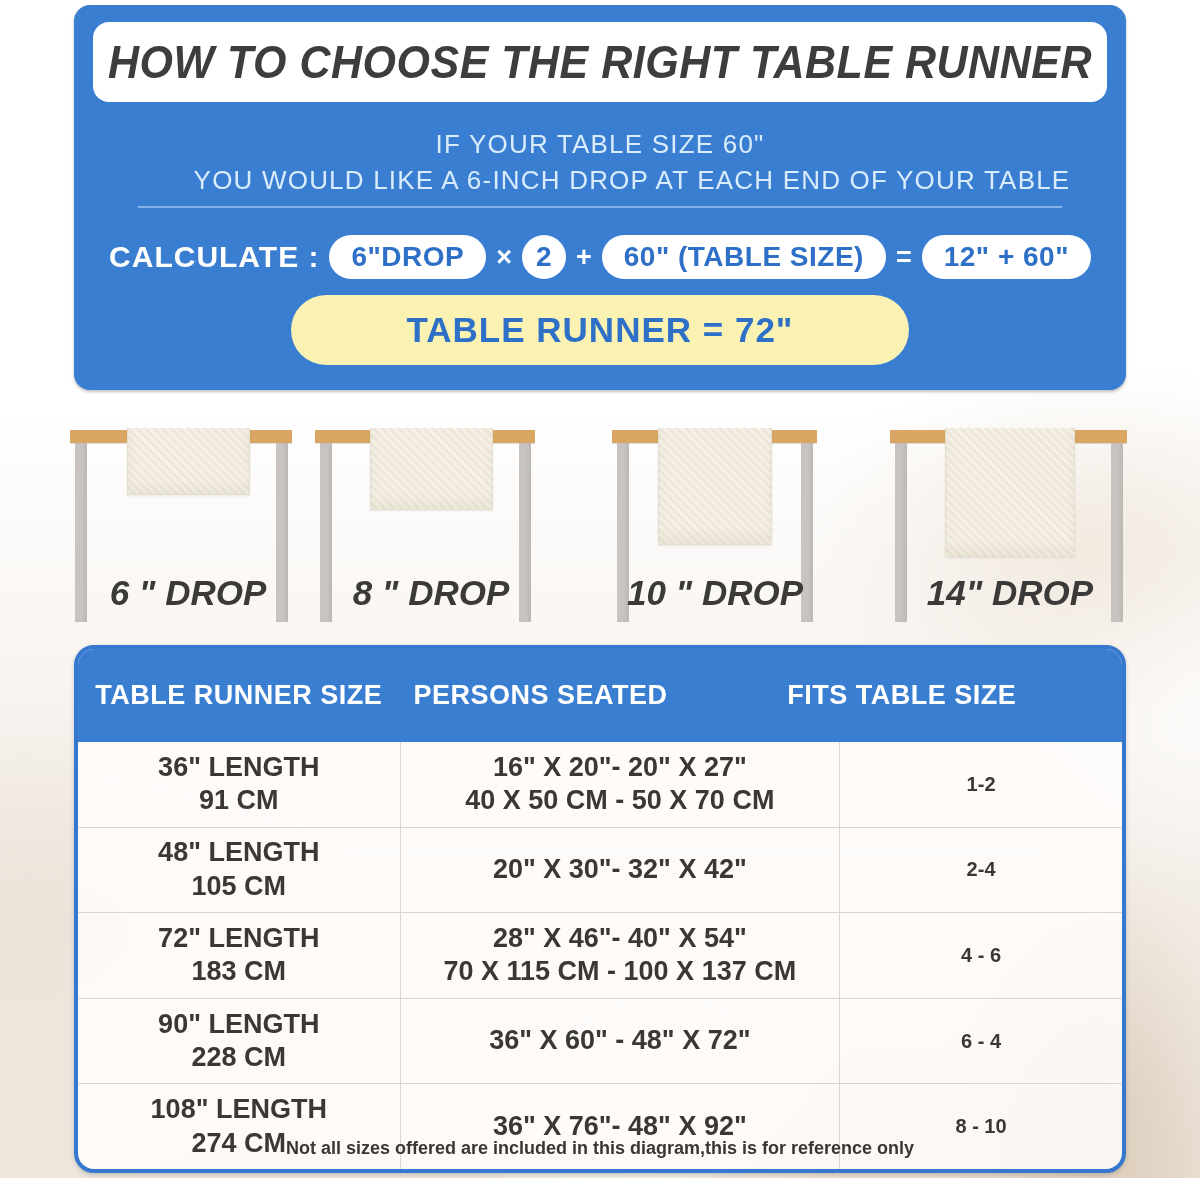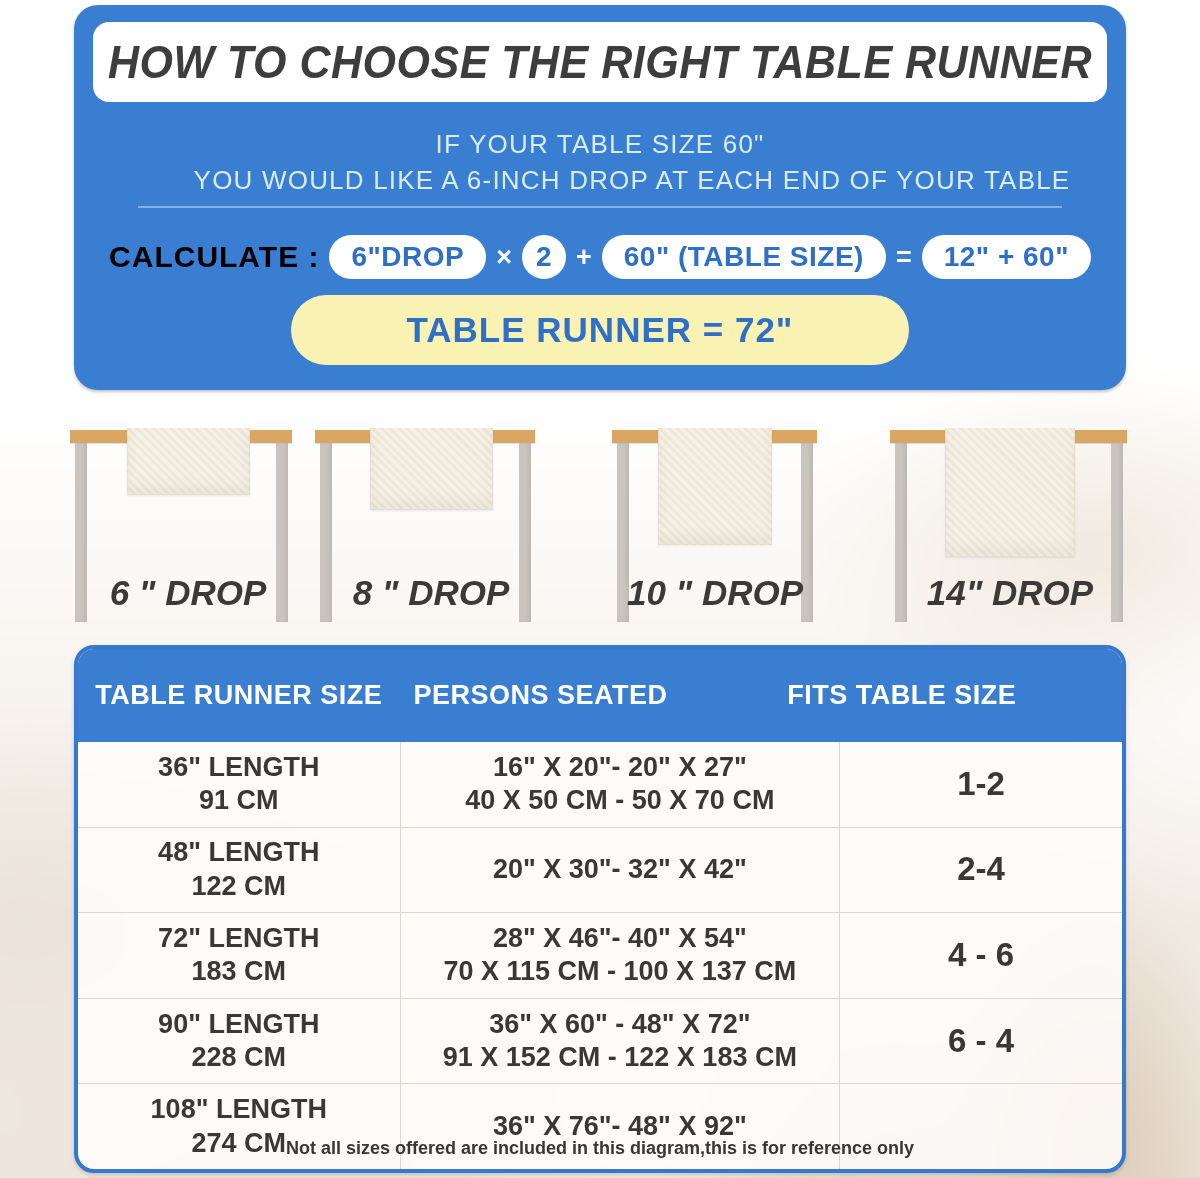--- a/index.html
+++ b/index.html
@@ -18,42 +18,42 @@
       radial-gradient(620px 400px at 28% 102%, rgba(238,229,218,.95), rgba(238,229,218,0) 72%),
       radial-gradient(540px 380px at 72% 103%, rgba(229,215,198,.95), rgba(229,215,198,0) 72%),
       radial-gradient(220px 420px at 88% 95%, rgba(211,192,170,.8), rgba(211,192,170,0) 70%),
       radial-gradient(320px 320px at 55% 96%, rgba(255,255,255,.8), rgba(255,255,255,0) 70%),
       linear-gradient(180deg,#ffffff 0%,#ffffff 36%,#faf7f4 52%,#f2ece5 72%,#ede5db 100%);
     filter:blur(16px);
   }
   
   .hero {
     position:absolute; left:74px; top:5px; width:1052px; height:385px;
-    background:#3a7ed2; border-radius:24px; box-shadow:0 2px 3px rgba(80,80,90,.35);
+    background:#3a7ed2; border-radius:16px; box-shadow:0 2px 3px rgba(80,80,90,.35);
   }
   .title-banner {
     position:absolute; left:19px; top:17px; width:1014px; height:80px;
     background:#ffffff; border-radius:16px;
     display:flex; align-items:center; justify-content:center;
   }
   .title-banner h1 {
     font-size:43px; font-weight:bold; font-style:italic; color:#3e3d3d;
     white-space:nowrap; transform:scaleY(1.06); letter-spacing:.5px;
   }
   .sub { position:absolute; left:0; width:100%; text-align:center;
          color:#d9ecfc; font-size:26px; letter-spacing:1.2px; }
   .sub1 { top:124px; }
   .sub2 { top:160px;margin-left:32px; }
   .hero-divider { position:absolute; top:201px; left:64px; right:64px; height:2px;
                   background:rgba(226,240,255,.45); }
   .calc-row {
     position:absolute; top:227px; left:0; width:100%; height:50px;
     display:flex; align-items:center; justify-content:center; gap:10px;
   }
-  .calc-label { color:#000000; font-weight:bold; font-size:30px; letter-spacing:1px; white-space:nowrap; }
+  .calc-label { color:#ffffff; font-weight:bold; font-size:30px; letter-spacing:1px; white-space:nowrap; }
   .pill {
     background:#ffffff; color:#2e6fc7; font-weight:bold; font-size:28px;
     padding:6px 22px; border-radius:999px; white-space:nowrap; letter-spacing:.5px;
   }
   .pill.circle { width:44px; height:44px; padding:0; border-radius:50%;
                  display:flex; align-items:center; justify-content:center; }
   .op { color:#ffffff; font-weight:bold; font-size:27px; }
   .final-pill {
     position:absolute; top:290px; left:50%; transform:translateX(-50%);
     width:618px; height:70px; background:#f9f2b2; border-radius:40px;
@@ -96,21 +96,21 @@
   .chart-head { display:flex; height:93px; background:#3a7ed2; }
   .th { display:flex; align-items:center; justify-content:center;
         color:#ffffff; font-weight:bold; font-size:27px; letter-spacing:.5px; }
   .c1 { width:30.8%; } .c2 { width:42.2%; } .c3 { width:27%; }
   .chart-body { display:flex; flex-direction:column; height:calc(100% - 93px); }
   .row { flex:1; display:flex; border-top:1px solid #dbd6d1; }
   .row:first-child { border-top:none; }
   .td { display:flex; flex-direction:column; align-items:center; justify-content:center;
         line-height:1.24; font-weight:bold; font-size:27px; color:#3a3835; }
   .td.c2 { border-left:1px solid #dbd6d1; border-right:1px solid #dbd6d1; }
-  .td.persons { font-size:33px; }
+  .td.persons { font-size:20px; }
   
   .footnote { position:absolute; top:1138px; left:0; width:100%; text-align:center;
               font-weight:bold; font-size:18px; color:#393734; }
 </style>
 </head>
 <body>
 
 <div class="page">
   <div class="bg"></div>
 
@@ -181,21 +181,21 @@
         </div>
         <div class="td c2">
           <div>16" X 20"- 20" X 27"</div>
           <div>40 X 50 CM - 50 X 70 CM</div>
         </div>
         <div class="td c3 persons">1-2</div>
       </div>
       <div class="row">
         <div class="td c1">
           <div>48" LENGTH</div>
-          <div>122 CM</div>
+          <div>105 CM</div>
         </div>
         <div class="td c2">
           <div>20" X 30"- 32" X 42"</div>
         </div>
         <div class="td c3 persons">2-4</div>
       </div>
       <div class="row">
         <div class="td c1">
           <div>72" LENGTH</div>
           <div>183 CM</div>
@@ -206,30 +206,30 @@
         </div>
         <div class="td c3 persons">4 - 6</div>
       </div>
       <div class="row">
         <div class="td c1">
           <div>90" LENGTH</div>
           <div>228 CM</div>
         </div>
         <div class="td c2">
           <div>36" X 60" - 48" X 72"</div>
-          <div>91 X 152 CM - 122 X 183 CM</div>
         </div>
         <div class="td c3 persons">6 - 4</div>
       </div>
       <div class="row">
         <div class="td c1">
           <div>108" LENGTH</div>
           <div>274 CM</div>
         </div>
         <div class="td c2">
           <div>36" X 76"- 48" X 92"</div>
         </div>
+        <div class="td c3 persons">8 - 10</div>
       </div>
     </div>
   </section>
 
   <p class="footnote">Not all sizes offered are included in this diagram,this is for reference only</p>
 </div>
 
 </body></html>

